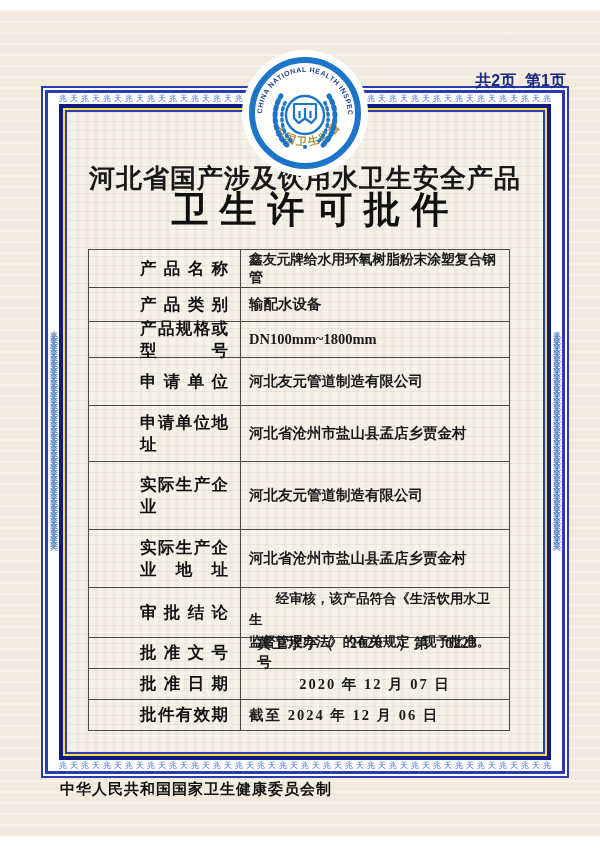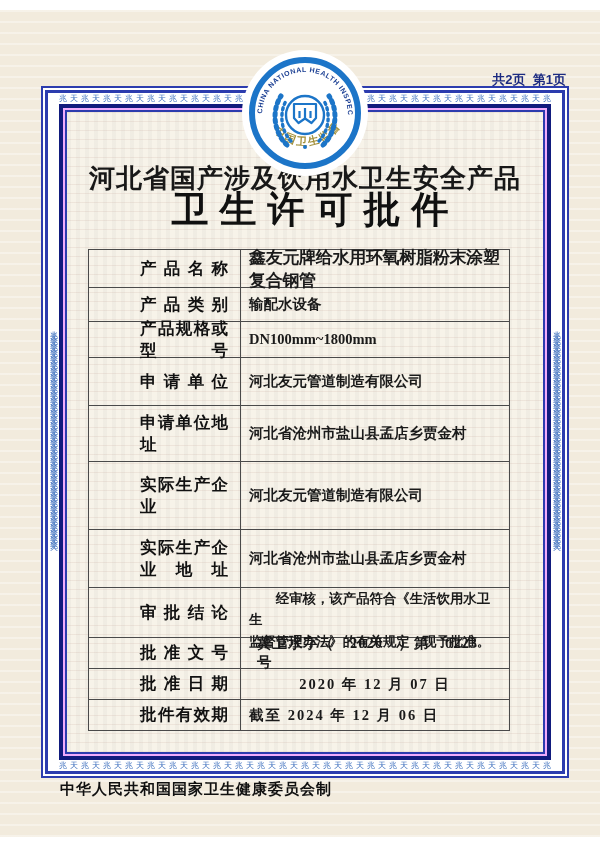--- a/index.html
+++ b/index.html
@@ -11,42 +11,42 @@
   }
   .paper{
     position:absolute;left:0;right:0;top:10px;bottom:13px;
     background:#f2ebdd;
     background-image:repeating-linear-gradient(180deg,
       rgba(255,255,255,0.35) 0 2px, transparent 2px 11px);
   }
   .pagination{
     position:absolute;top:71px;right:34px;
     font-family:"Liberation Sans","DejaVu Sans",sans-serif;
-    font-size:13px;font-weight:bold;color:#1b2a80;
+    font-size:16px;font-weight:bold;color:#1b2a80;
     white-space:pre;z-index:4;
   }
   
   .frame{
     position:absolute;left:41px;top:86px;width:528px;height:692px;
     box-sizing:border-box;border:2px solid #2c3cae;padding:2px;
     background:#ffffff;z-index:1;
   }
   .fm{box-sizing:border-box;width:100%;height:100%;border:3px solid #2c3cae;
       padding:11px;position:relative;background:#ffffff;}
   .band{position:absolute;color:#3a6dbd;font-family:"DejaVu Sans",sans-serif;
       font-size:8px;letter-spacing:3px;overflow:hidden;white-space:nowrap;
       line-height:11px;text-align:center;}
   .band-top{top:0;left:11px;right:11px;height:11px;}
   .band-bottom{bottom:0;left:11px;right:11px;height:11px;}
   .band-left,.band-right{top:11px;bottom:11px;width:11px;
       writing-mode:vertical-rl;text-orientation:upright;line-height:11px;}
   .band-left{left:0;}
   .band-right{right:0;}
   .fi{box-sizing:border-box;width:100%;height:100%;border:4px solid #111b7e;
-      padding:2px;background:#f0abfc;}
+      padding:2px;background:#fde047;}
   .fi2{box-sizing:border-box;width:100%;height:100%;border:2px solid #2c3cae;
       position:relative;
       background-color:#f7f3e9;
       background-image:
         repeating-linear-gradient(180deg, rgba(190,152,140,0.16) 0 1px, transparent 1px 9px),
         repeating-linear-gradient(90deg, rgba(130,130,130,0.06) 0 4px, transparent 4px 9px);
   }
   
   .emblem{
     position:absolute;left:245px;top:53px;width:120px;height:120px;
@@ -76,21 +76,21 @@
     display:flex;align-items:center;padding:0 12px;
   }
   .lbl span{
     display:block;width:100%;font-weight:bold;font-size:16.5px;
     text-align:justify;text-align-last:justify;color:#111;margin-left:39px;
   }
   .val{
     flex:1;display:flex;align-items:center;padding:0 8px;
     font-size:14.5px;font-weight:600;color:#1a1a1a;box-sizing:border-box;
   }
-  .val-tight{font-size:17px;letter-spacing:-0.3px;}
+  .val-tight{font-size:14px;letter-spacing:-0.3px;}
   .val-conclusion{
     display:flex;flex-direction:column;justify-content:flex-start;align-items:stretch;
   }
   .val-conclusion span{
     display:block;white-space:pre-line;text-indent:2em;
     font-size:13.4px;line-height:1.6;text-align:left;
   }
   .val-center{justify-content:center;letter-spacing:2px;}
   .val-docno{padding-left:16px;letter-spacing:1px;}
   .val-date{letter-spacing:2px;}

